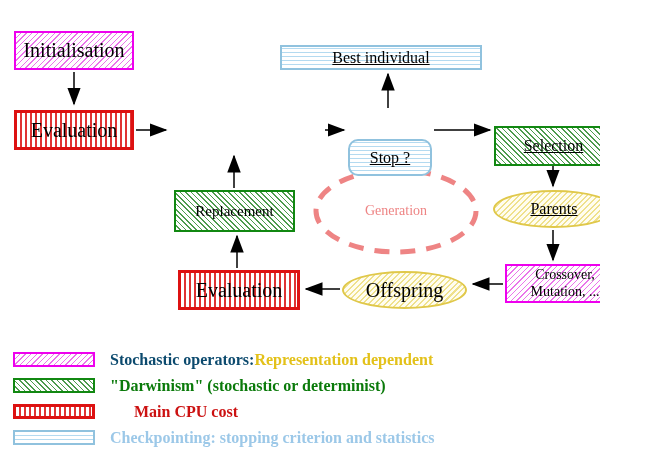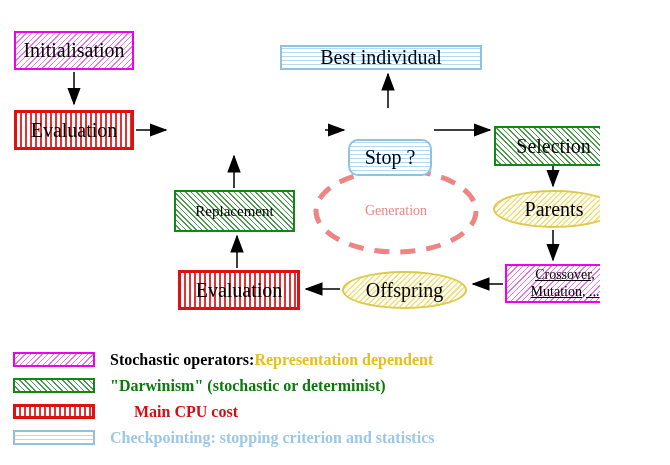--- a/index.html
+++ b/index.html
@@ -6,23 +6,23 @@
   .canvas {
     position:relative; width:600px; height:465px; background:#ffffff;
     font-family:"Liberation Serif","DejaVu Serif",serif; overflow:hidden;
   }
   svg.arrows { position:absolute; left:0; top:0; width:670px; height:465px; }
   .node {
     position:absolute; display:flex; align-items:center; justify-content:center;
     color:#000; text-align:center; box-sizing:border-box; white-space:nowrap;
   }
   .fs20 { font-size:20px; }
-  .fs18 { font-size:20px; }
+  .fs18 { font-size:16px;text-decoration:underline; }
   .fs15 { font-size:15px; }
-  .fs14 { font-size:14px; line-height:1.2;text-decoration:underline; }
+  .fs14 { font-size:14px; line-height:1.2; }
 
   .rect-magenta {
     border:2px solid #ee00ee;
     background:#fff repeating-linear-gradient(135deg, rgba(0,0,0,0) 0 3px, #ea75ea 3px 4px);
   }
   .rect-red {
     border:3px solid #dd1111;
     background:#fff repeating-linear-gradient(90deg, rgba(0,0,0,0) 0 3px, #e03333 3px 5px);
   }
   .rect-green {
@@ -41,21 +41,21 @@
 
   .generation-label {
     position:absolute; color:#ee8484; font-size:14px;
   }
 
   .legend-swatch { position:absolute; left:13px; width:82px; height:15px; box-sizing:border-box; }
   .legend-text {
     position:absolute; left:110px; height:16px; display:flex; align-items:center;
     font-size:16px; font-weight:bold; white-space:nowrap;
   }
-  .lt-magenta { color:#000000; }
+  .lt-magenta { color:#0c4a6e; }
   .lt-gold    { color:#e3c119; }
   .lt-green   { color:#0a7a0a; }
   .lt-red     { color:#cc1111; }
   .lt-blue    { color:#9cc8e8; }
 </style>
 </head>
 <body>
 
 <div class="canvas">
 

